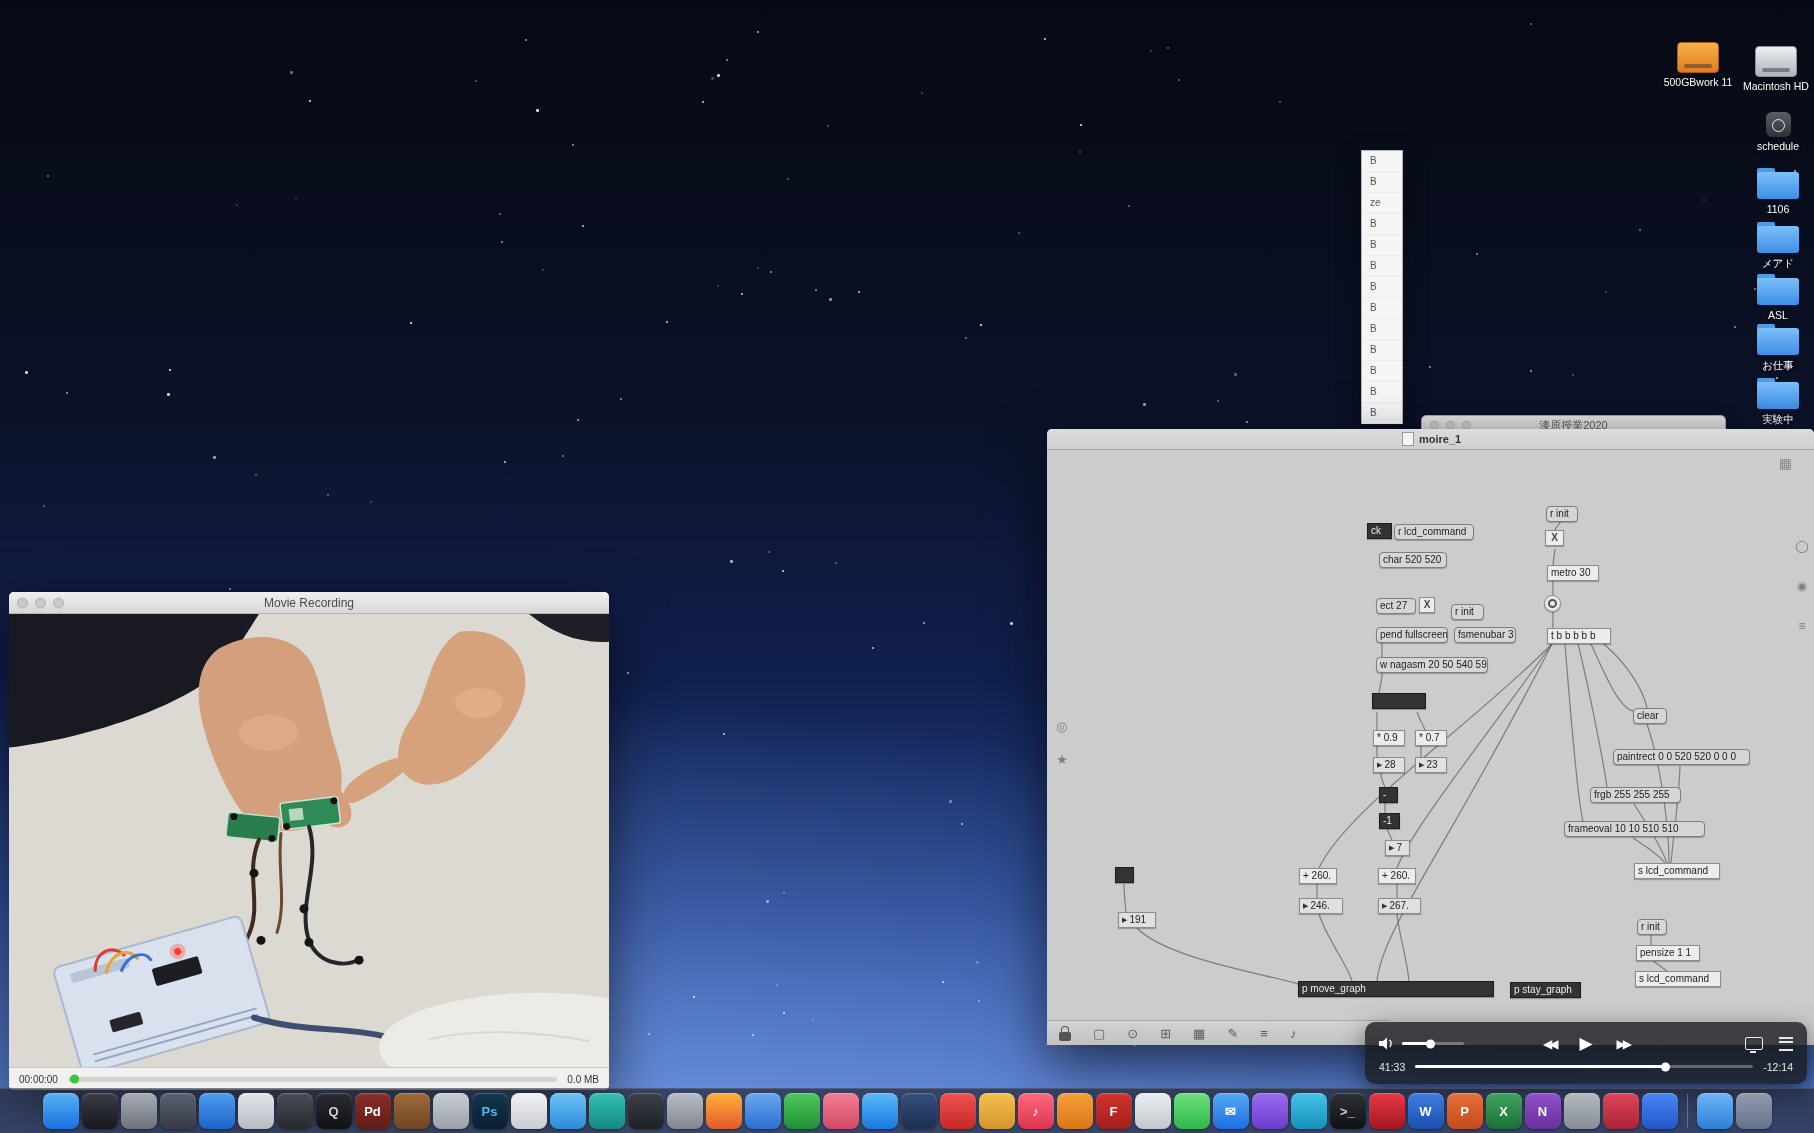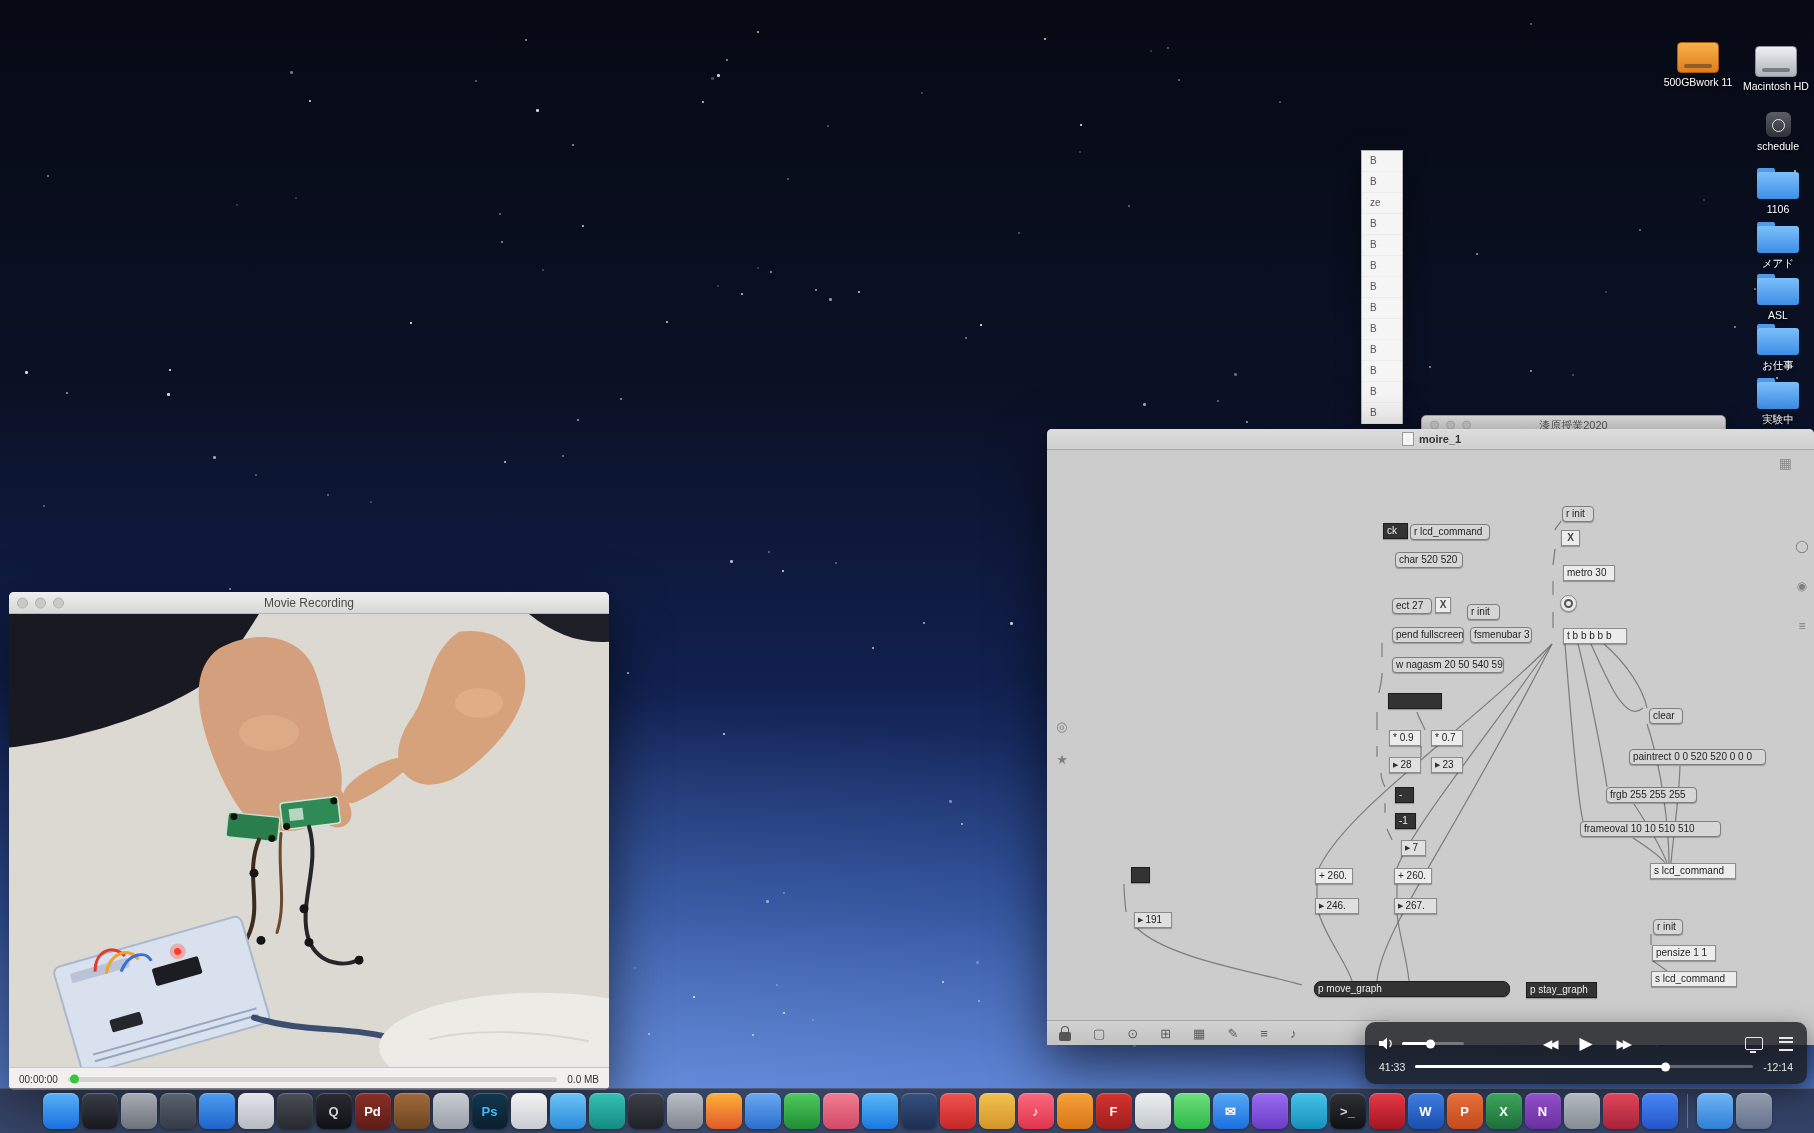--- a/index.html
+++ b/index.html
@@ -48,21 +48,21 @@
   .patch{left:1047px;top:429px;width:767px;height:616px;z-index:10;background:#cccccc;border-radius:5px 5px 0 0;}
   .patch-tb{background:linear-gradient(180deg,#dcdcdc,#cfcfcf);border-bottom:1px solid #a8a8a8;height:20px;}
   .ptitle{position:absolute;left:355px;top:0;height:20px;display:flex;align-items:center;gap:5px;color:#333;font-size:11px;}
   .doc-ico{width:10px;height:12px;background:#f4f4f4;border:1px solid #9a9a9a;display:inline-block;}
   .grid-ico{position:absolute;right:22px;top:26px;color:#8a8a8a;font-size:14px;cursor:default;}
   .cords{position:absolute;left:0;top:0;width:767px;height:616px;pointer-events:none;}
   .cords path{fill:none;stroke:#6e6e6e;stroke-width:1.2;opacity:.85;}
   .patch-canvas{position:absolute;inset:0;}
   .mx{position:absolute;height:16px;line-height:14px;font-size:10px;color:#222;background:#ececec;
       border:1px solid #8c8c8c;box-sizing:border-box;padding:0 3px;white-space:nowrap;overflow:hidden;
-      box-shadow:0 1px 1px rgba(0,0,0,.25);margin-left:16px;}
+      box-shadow:0 1px 1px rgba(0,0,0,.25);}
   .mx.msg{background:#d6d6d6;border-radius:4px;border-color:#7e7e7e;}
   .mx.num{background:#e0e0e0;}
   .mx.num::before{content:"▶";font-size:7px;color:#333;margin-right:2px;vertical-align:1px;}
   .mx.dark,.mx.sub{background:#333;color:#eee;border-color:#1d1d1d;}
   .mx.sub{text-align:left;}
   .mx.toggle{text-align:center;padding:0;color:#444;font-weight:bold;}
   .mx.button{width:17px;height:17px;border-radius:50%;padding:0;background:#e8e8e8;}
   .mx.button::after{content:"";position:absolute;inset:3px;border-radius:50%;border:2px solid #555;}
   .patch-toolbar{position:absolute;left:0;bottom:0;width:330px;height:24px;display:flex;align-items:center;gap:22px;padding-left:12px;
       background:linear-gradient(180deg,#d2d2d2,#c2c2c2);border-top:1px solid #a8a8a8;}
@@ -452,21 +452,21 @@
         <div class="mx button" style="left: 497px; top: 166px;"></div>
         <div class="mx obj" style="left: 500px; top: 199px; width: 64px;">t b b b b b</div>
         <div class="mx msg" style="left: 586px; top: 279px; width: 34px;">clear</div>
         <div class="mx msg" style="left: 566px; top: 320px; width: 137px;">paintrect 0 0 520 520 0 0 0</div>
         <div class="mx msg" style="left: 543px; top: 358px; width: 91px;">frgb 255 255 255</div>
         <div class="mx msg" style="left: 517px; top: 392px; width: 141px;">frameoval 10 10 510 510</div>
         <div class="mx obj" style="left: 587px; top: 434px; width: 86px;">s lcd_command</div>
         <div class="mx msg" style="left: 590px; top: 490px; width: 30px;">r init</div>
         <div class="mx obj" style="left: 589px; top: 516px; width: 64px;">pensize 1 1</div>
         <div class="mx obj" style="left: 588px; top: 542px; width: 86px;">s lcd_command</div>
-        <div class="mx sub" style="left: 251px; top: 552px; width: 196px; border-radius: 7px;">p move_graph</div>
+        <div class="mx sub" style="left: 251px; top: 552px; width: 196px;">p move_graph</div>
         <div class="mx sub" style="left: 463px; top: 553px; width: 71px;">p stay_graph</div>
       </div>
     <div class="patch-leftbar">
         <span class="lb-ico">◎</span>
         <span class="lb-ico">★</span>
       </div>
     <div class="patch-rightbar">
         <span class="rb-ico">◯</span>
         <span class="rb-ico">◉</span>
         <span class="rb-ico">≡</span>

